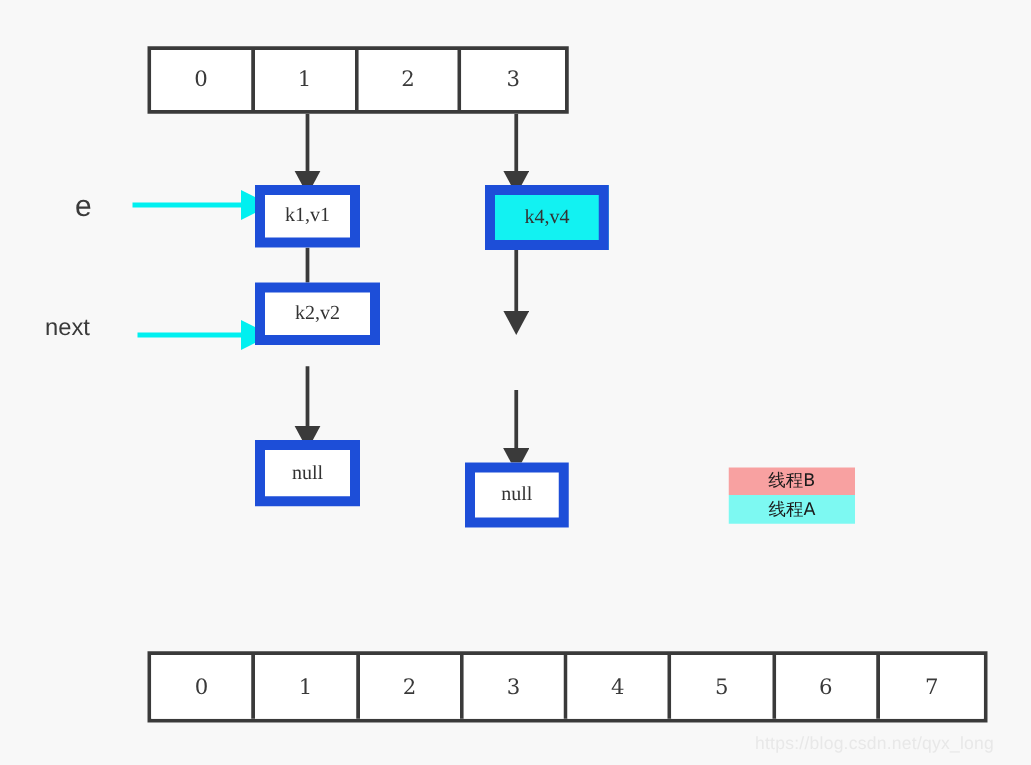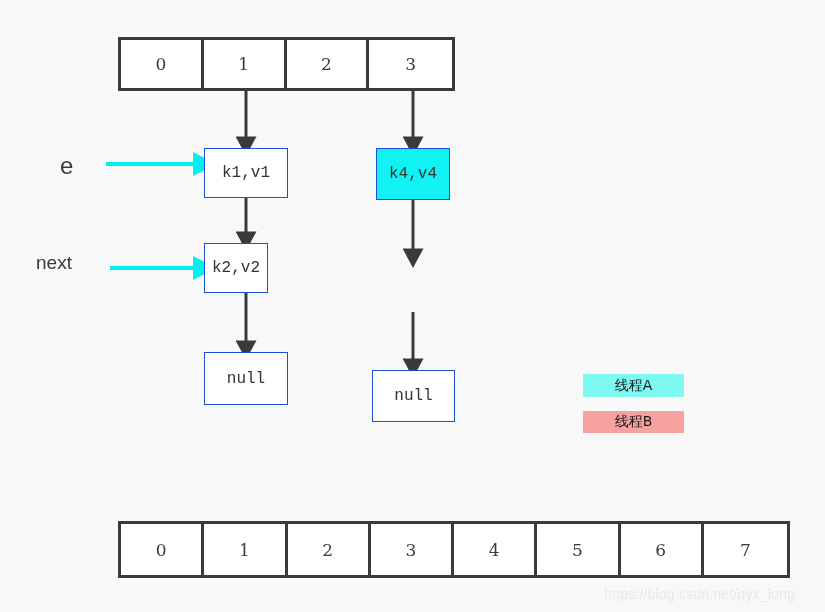--- a/index.html
+++ b/index.html
@@ -58,37 +58,37 @@
     top: 521px;
     width: 672px;
     height: 57px;
   }
   #table-bottom .bucket-cell { width: 84px; height: 100%; }
 
   
   .node {
     position: absolute;
     box-sizing: border-box;
-    border: 1px solid #1d4ed8;
+    border: 8px solid #1d4ed8;
     background: #ffffff;
     display: flex;
     align-items: center;
     justify-content: center;
     color: #333333;
     font-size: 16px;
-    font-family: Liberation Mono, monospace;
+    font-family: Liberation Serif, serif;
   }
   .node.highlight-a {
     background: #12f2f2;
   }
 
   #node-k1v1 { left: 204px; top: 148px; width: 84px; height: 50px; }
-  #node-k2v2 { left: 204px; top: 243px; width: 64px; height: 50px; }
+  #node-k2v2 { left: 204px; top: 226px; width: 100px; height: 50px; }
   #node-null-left { left: 204px; top: 352px; width: 84px; height: 53px; }
-  #node-k4v4 { left: 376px; top: 148px; width: 74px; height: 52px; }
+  #node-k4v4 { left: 388px; top: 148px; width: 99px; height: 52px; }
   #node-k3v3 { left: 372px; top: 260px; width: 83px; height: 52px; }
   #node-null-right { left: 372px; top: 370px; width: 83px; height: 52px; }
 
   
   .pointer-label {
     position: absolute;
     color: #3a3a3a;
     font-family: "Liberation Sans", "DejaVu Sans", sans-serif;
     white-space: nowrap;
   }
@@ -195,22 +195,22 @@
   <div id="node-k2v2" class="node">k2,v2</div>
   <div id="node-null-left" class="node">null</div>
 
   <div id="node-k4v4" class="node highlight-a">k4,v4</div>
   <div id="node-null-right" class="node">null</div>
 
   <div id="label-e" class="pointer-label">e</div>
   <div id="label-next" class="pointer-label">next</div>
 
   <div class="legend">
+    <div id="legend-thread-b" class="legend-row">线程B</div>
     <div id="legend-thread-a" class="legend-row">线程A</div>
-    <div id="legend-thread-b" class="legend-row">线程B</div>
   </div>
 
   <div id="table-bottom" class="bucket-array">
     <div class="bucket-cell">0</div>
     <div class="bucket-cell">1</div>
     <div class="bucket-cell">2</div>
     <div class="bucket-cell">3</div>
     <div class="bucket-cell">4</div>
     <div class="bucket-cell">5</div>
     <div class="bucket-cell">6</div>

